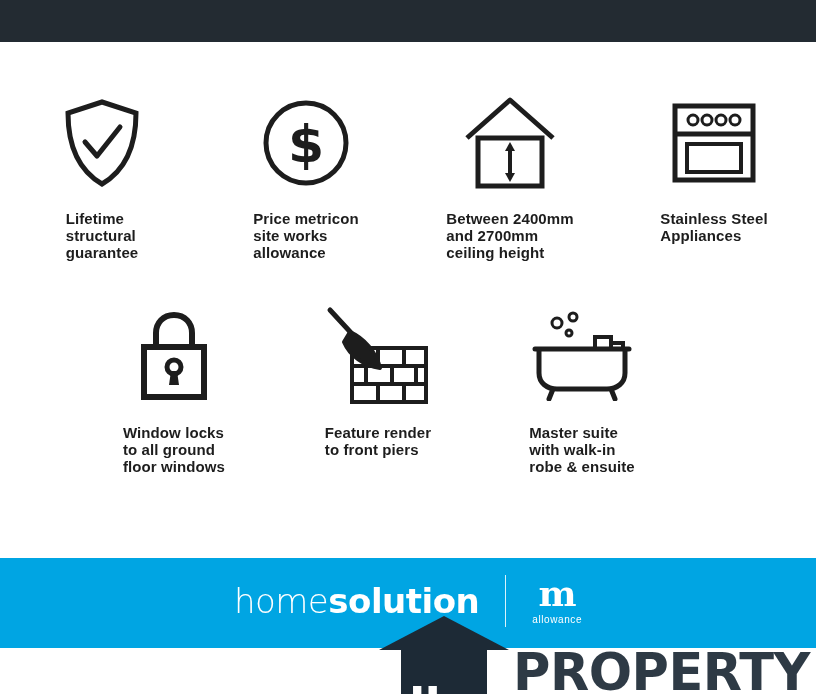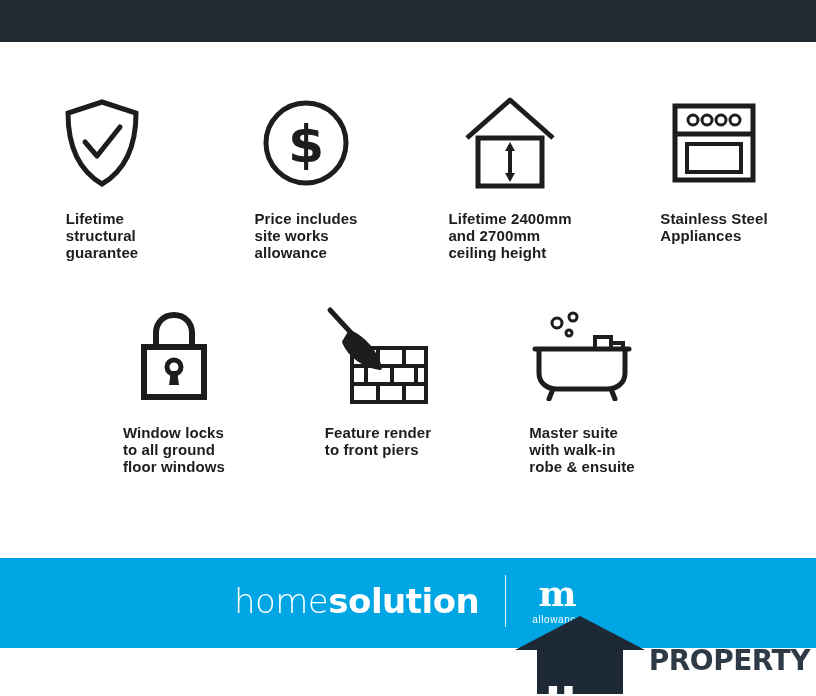--- a/index.html
+++ b/index.html
@@ -179,26 +179,26 @@
     font-family: "DejaVu Sans", sans-serif;
     font-size: 44px;
     font-weight: 700;
     color: #ffffff;
     letter-spacing: -1px;
     line-height: 44px;
     margin-top: 36px;
   }
   .wm-text {
     font-family: "DejaVu Sans", sans-serif;
-    font-size: 28px;
+    font-size: 51px;
     font-weight: 700;
     color: #1d2a36;
     line-height: 42px;
     letter-spacing: -0.5px;
-    margin-bottom: 12px;
+    margin-bottom: 0;
     opacity: 0.92;
   }
 </style>
 </head>
 <body>
 
 <div class="page">
 
   <div class="top-bar"></div>
 
@@ -218,36 +218,36 @@
 guarantee</div>
       </div>
 
       <div class="feature">
         <div class="icon-box">
           <svg width="88" height="90" viewBox="0 0 88 90">
             <circle cx="44" cy="45" r="40" fill="none" stroke="#1d1d1d" stroke-width="5"></circle>
             <text x="44" y="64" text-anchor="middle" font-family="DejaVu Sans, sans-serif" font-size="52" font-weight="bold" fill="#1d1d1d">$</text>
           </svg>
         </div>
-        <div class="feature-label">Price includes
+        <div class="feature-label">Price metricon
 site works
 allowance</div>
       </div>
 
       <div class="feature">
         <div class="icon-box">
           <svg width="94" height="98" viewBox="0 0 94 98">
             <path d="M4 44 L47 6 L90 44" fill="none" stroke="#1d1d1d" stroke-width="5" stroke-linejoin="round"></path>
             <rect x="15" y="44" width="64" height="48" fill="none" stroke="#1d1d1d" stroke-width="5"></rect>
             <line x1="47" y1="52" x2="47" y2="84" stroke="#1d1d1d" stroke-width="4"></line>
             <path d="M47 48 L42 57 L52 57 Z" fill="#1d1d1d"></path>
             <path d="M47 88 L42 79 L52 79 Z" fill="#1d1d1d"></path>
           </svg>
         </div>
-        <div class="feature-label">Lifetime 2400mm
+        <div class="feature-label">Between 2400mm
 and 2700mm
 ceiling height</div>
       </div>
 
       <div class="feature">
         <div class="icon-box">
           <svg width="86" height="82" viewBox="0 0 86 82">
             <rect x="4" y="4" width="78" height="74" fill="none" stroke="#1d1d1d" stroke-width="5"></rect>
             <line x1="4" y1="32" x2="82" y2="32" stroke="#1d1d1d" stroke-width="5"></line>
             <circle cx="22" cy="18" r="5" fill="none" stroke="#1d1d1d" stroke-width="3"></circle>

